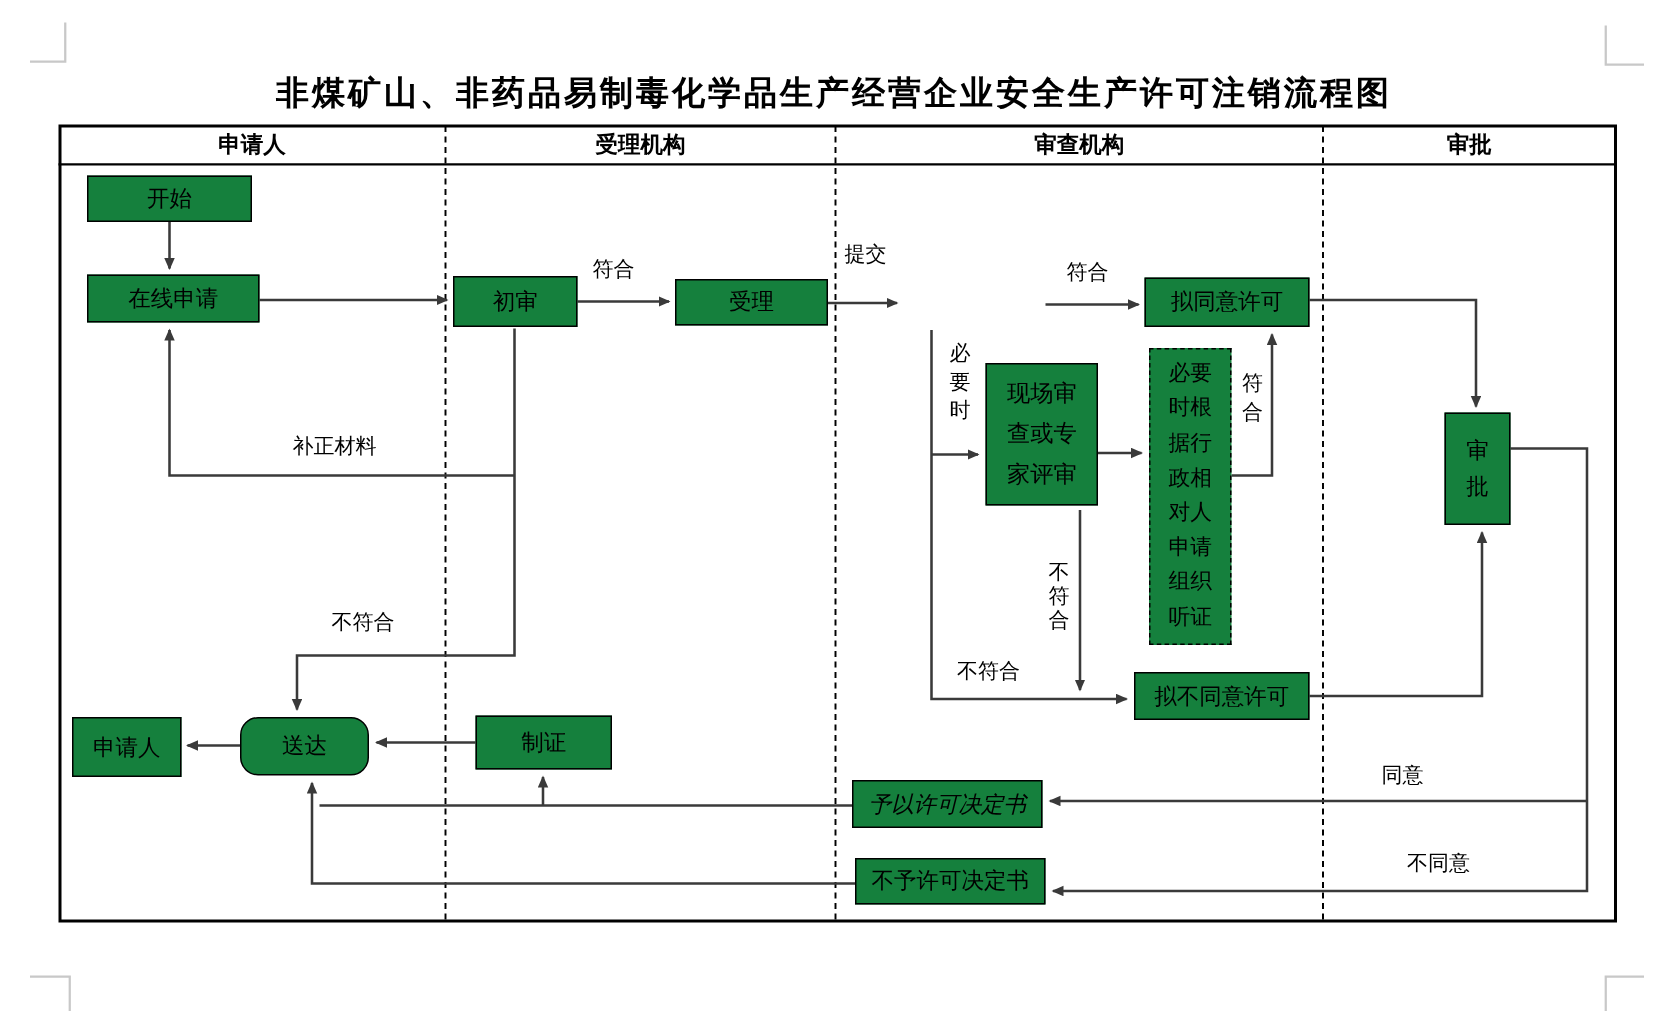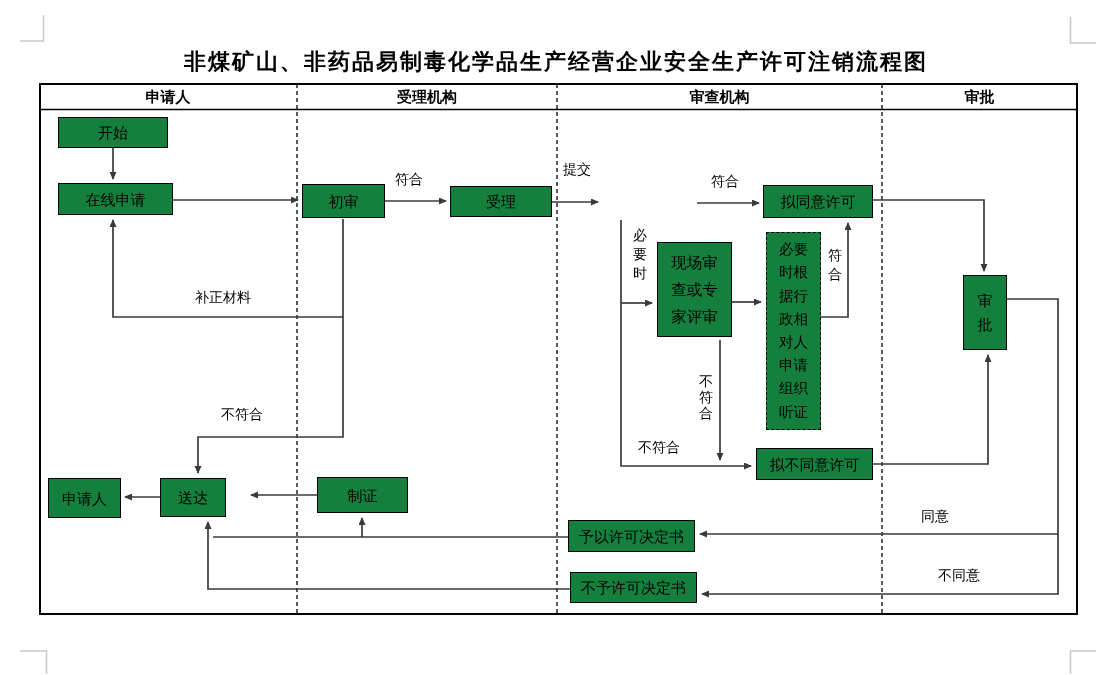--- a/index.html
+++ b/index.html
@@ -105,23 +105,23 @@
 据行
 政相
 对人
 申请
 组织
 听证</div>
   <div class="node n-approval" style="left:963px;top:275px;width:44px;height:75px;">审
 批</div>
   <div class="node" style="left:756px;top:448px;width:117px;height:32px;">拟不同意许可</div>
   <div class="node" style="left:48px;top:478px;width:73px;height:40px;">申请人</div>
-  <div class="node" style="left:160px;top:478px;width:66px;height:39px;">送达</div>
+  <div class="node" style="left:160px;top:478px;width:86px;height:39px;border-radius:12px;">送达</div>
   <div class="node" style="left:317px;top:477px;width:91px;height:36px;">制证</div>
-  <div class="node" style="left:568px;top:520px;width:127px;height:32px;">予以许可决定书</div>
+  <div class="node" style="left:568px;top:520px;width:127px;height:32px;font-style:italic;">予以许可决定书</div>
   <div class="node" style="left:570px;top:572px;width:127px;height:31px;">不予许可决定书</div>
 
   <span class="lbl" style="left:395px;top:170px;">符合</span>
   <span class="lbl" style="left:563px;top:160px;">提交</span>
   <span class="lbl" style="left:711px;top:172px;">符合</span>
   <span class="lbl" style="left:633px;top:226px;">必
 要
 时</span>
   <span class="lbl" style="left:828px;top:246px;">符
 合</span>

